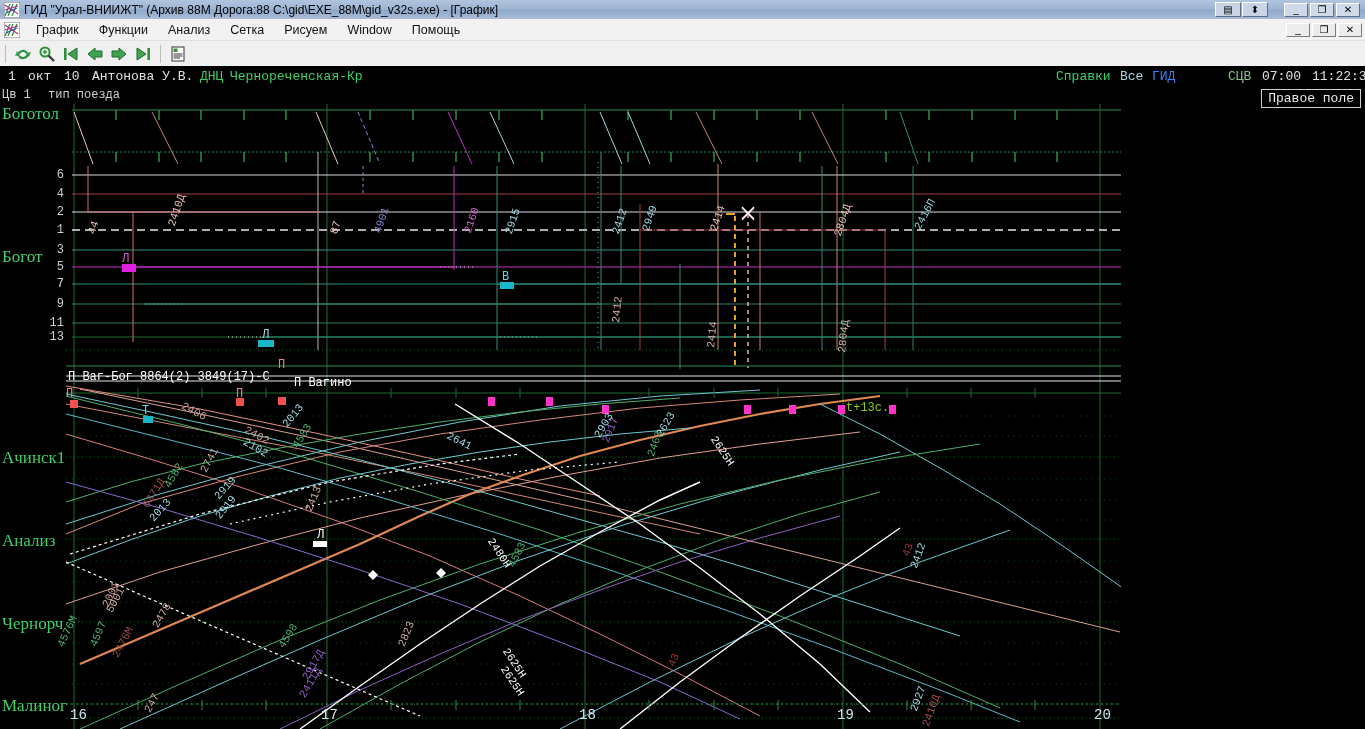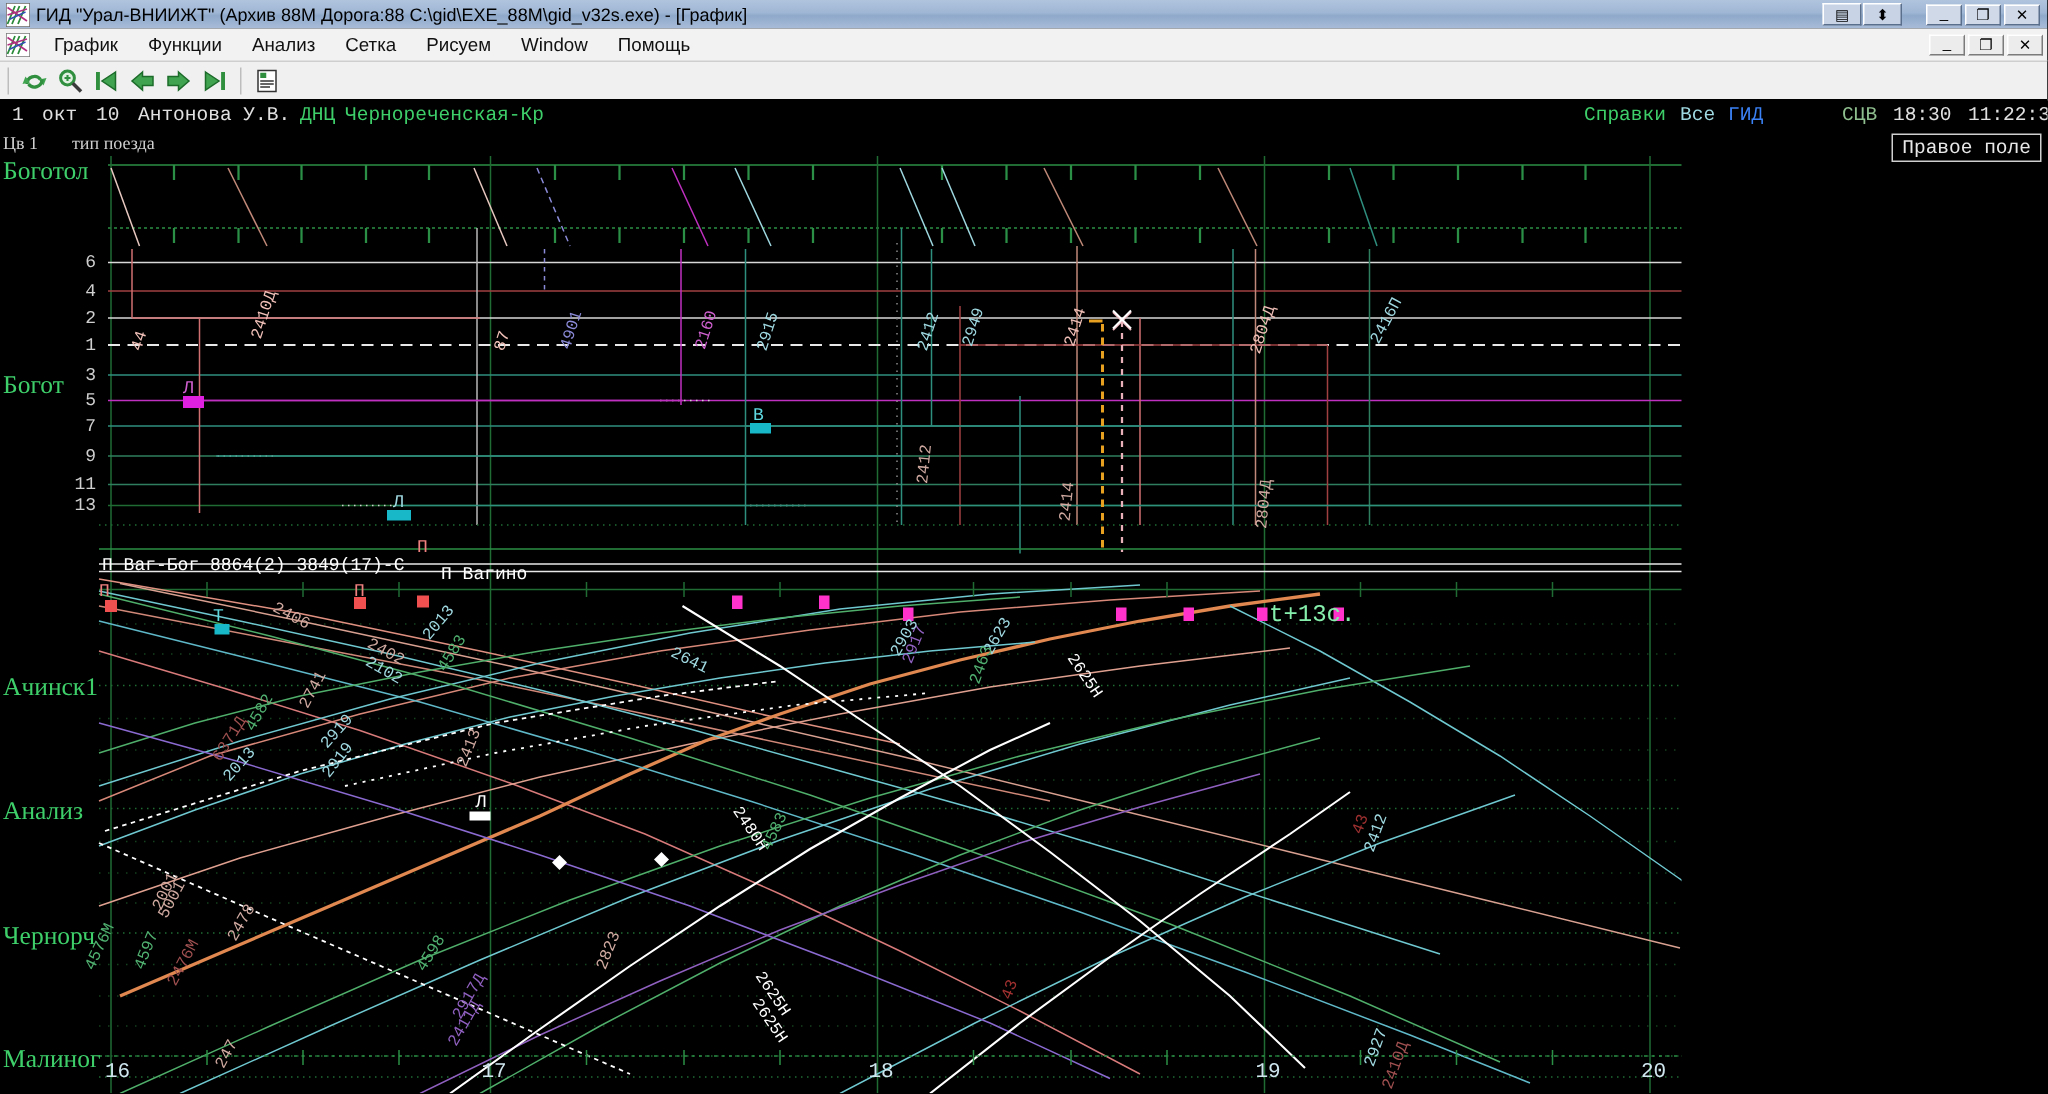--- a/index.html
+++ b/index.html
@@ -37,21 +37,21 @@
     background:#f0f0f0;border-bottom:1px solid #b9b9b9;display:flex;align-items:center;}
   .tbar-sep{width:1px;height:18px;background:#bdbdbd;margin:0 5px;}
   .tbar-btn{width:24px;height:22px;display:flex;align-items:center;justify-content:center;cursor:default;}
 
   
   .infoline{position:absolute;left:0;top:66px;width:1365px;height:24px;background:#000;}
   .il{position:absolute;white-space:nowrap;font-family:"Liberation Mono","DejaVu Sans Mono",monospace;font-size:13px;}
 
   
   .infoline2{position:absolute;left:0;top:88px;width:1365px;height:16px;background:#000;}
-  .il2{position:absolute;white-space:nowrap;font-family:Liberation Serif, serif;font-size:12px;}
+  .il2{position:absolute;white-space:nowrap;font-family:Liberation Mono, monospace;font-size:12px;}
 
   .rightfield{position:absolute;right:4px;top:89px;border:1px solid #cfcfcf;background:#000;
     color:#e8e8e8;font-family:"Liberation Mono","DejaVu Sans Mono",monospace;font-size:13px;
     padding:1px 6px;white-space:nowrap;}
 
   
   .graph{position:absolute;left:0;top:104px;width:1121px;height:625px;background:#000;overflow:hidden;}
   .graph svg{position:absolute;left:0;top:0;}
 
   .stationlabel{position:absolute;font-family:"Liberation Serif","DejaVu Serif",serif;
@@ -170,21 +170,21 @@
     <span class="il" style="left:28px;top:3px;color:#e0e0e0">окт</span>
     <span class="il" style="left:64px;top:3px;color:#e0e0e0">10</span>
     <span class="il" style="left:92px;top:3px;color:#e0e0e0">Антонова У.В.</span>
     <span class="il" style="left:200px;top:3px;color:#3ecf6a">ДНЦ</span>
     <span class="il" style="left:230px;top:3px;color:#3ecf6a">Чернореченская-Кр</span>
 
     <span class="il" style="left:1056px;top:3px;color:#3ecf6a">Справки</span>
     <span class="il" style="left:1120px;top:3px;color:#9fd8e0">Все</span>
     <span class="il" style="left:1152px;top:3px;color:#3b82f6">ГИД</span>
     <span class="il" style="left:1228px;top:3px;color:#8fbf8f">СЦВ</span>
-    <span class="il" style="left:1262px;top:3px;color:#e0e0e0">18:30</span>
+    <span class="il" style="left:1262px;top:3px;color:#e0e0e0">07:00</span>
     <span class="il" style="left:1312px;top:3px;color:#e0e0e0">11:22:31</span>
   </div>
 
   <div class="infoline2">
     <span class="il2" style="left:2px;top:0px;color:#cfcfcf">Цв 1</span>
     <span class="il2" style="left:48px;top:0px;color:#cfcfcf">тип поезда</span>
   </div>
 
   <div class="rightfield">Правое поле</div>
 
@@ -505,21 +505,21 @@
 
     <div class="xtick" style="left:70px;top:603px">16</div>
     <div class="xtick" style="left:321px;top:603px">17</div>
     <div class="xtick" style="left:579px;top:603px">18</div>
     <div class="xtick" style="left:837px;top:603px">19</div>
     <div class="xtick" style="left:1094px;top:603px">20</div>
     <div class="xtick" style="left:1344px;top:603px">21</div>
 
     <div class="smalltag" style="left:68px;top:266px;color:#ffffff;font-size:12px">П Ваг-Бог 8864(2) 3849(17)-С</div>
     <div class="smalltag" style="left:294px;top:272px;color:#ffffff;font-size:12px">П Вагино</div>
-    <div class="smalltag" style="left:846px;top:297px;color:#86efac;font-size:16px">t+13c.</div>
+    <div class="smalltag" style="left:846px;top:297px;color:#84cc16;font-size:12px">t+13c.</div>
 
     <div class="smalltag" style="left:122px;top:148px;color:#d060d0;font-size:12px">Л</div>
     <div class="smalltag" style="left:502px;top:166px;color:#5fd8e0;font-size:12px">В</div>
     <div class="smalltag" style="left:262px;top:224px;color:#9fd8e0;font-size:12px">Л</div>
     <div class="smalltag" style="left:317px;top:424px;color:#ffffff;font-size:12px">Л</div>
     <div class="smalltag" style="left:66px;top:283px;color:#f08080;font-size:12px">П</div>
     <div class="smalltag" style="left:236px;top:283px;color:#f08080;font-size:12px">П</div>
     <div class="smalltag" style="left:278px;top:254px;color:#f08080;font-size:12px">П</div>
     <div class="smalltag" style="left:142px;top:300px;color:#5fd8e0;font-size:12px">Т</div>
 

